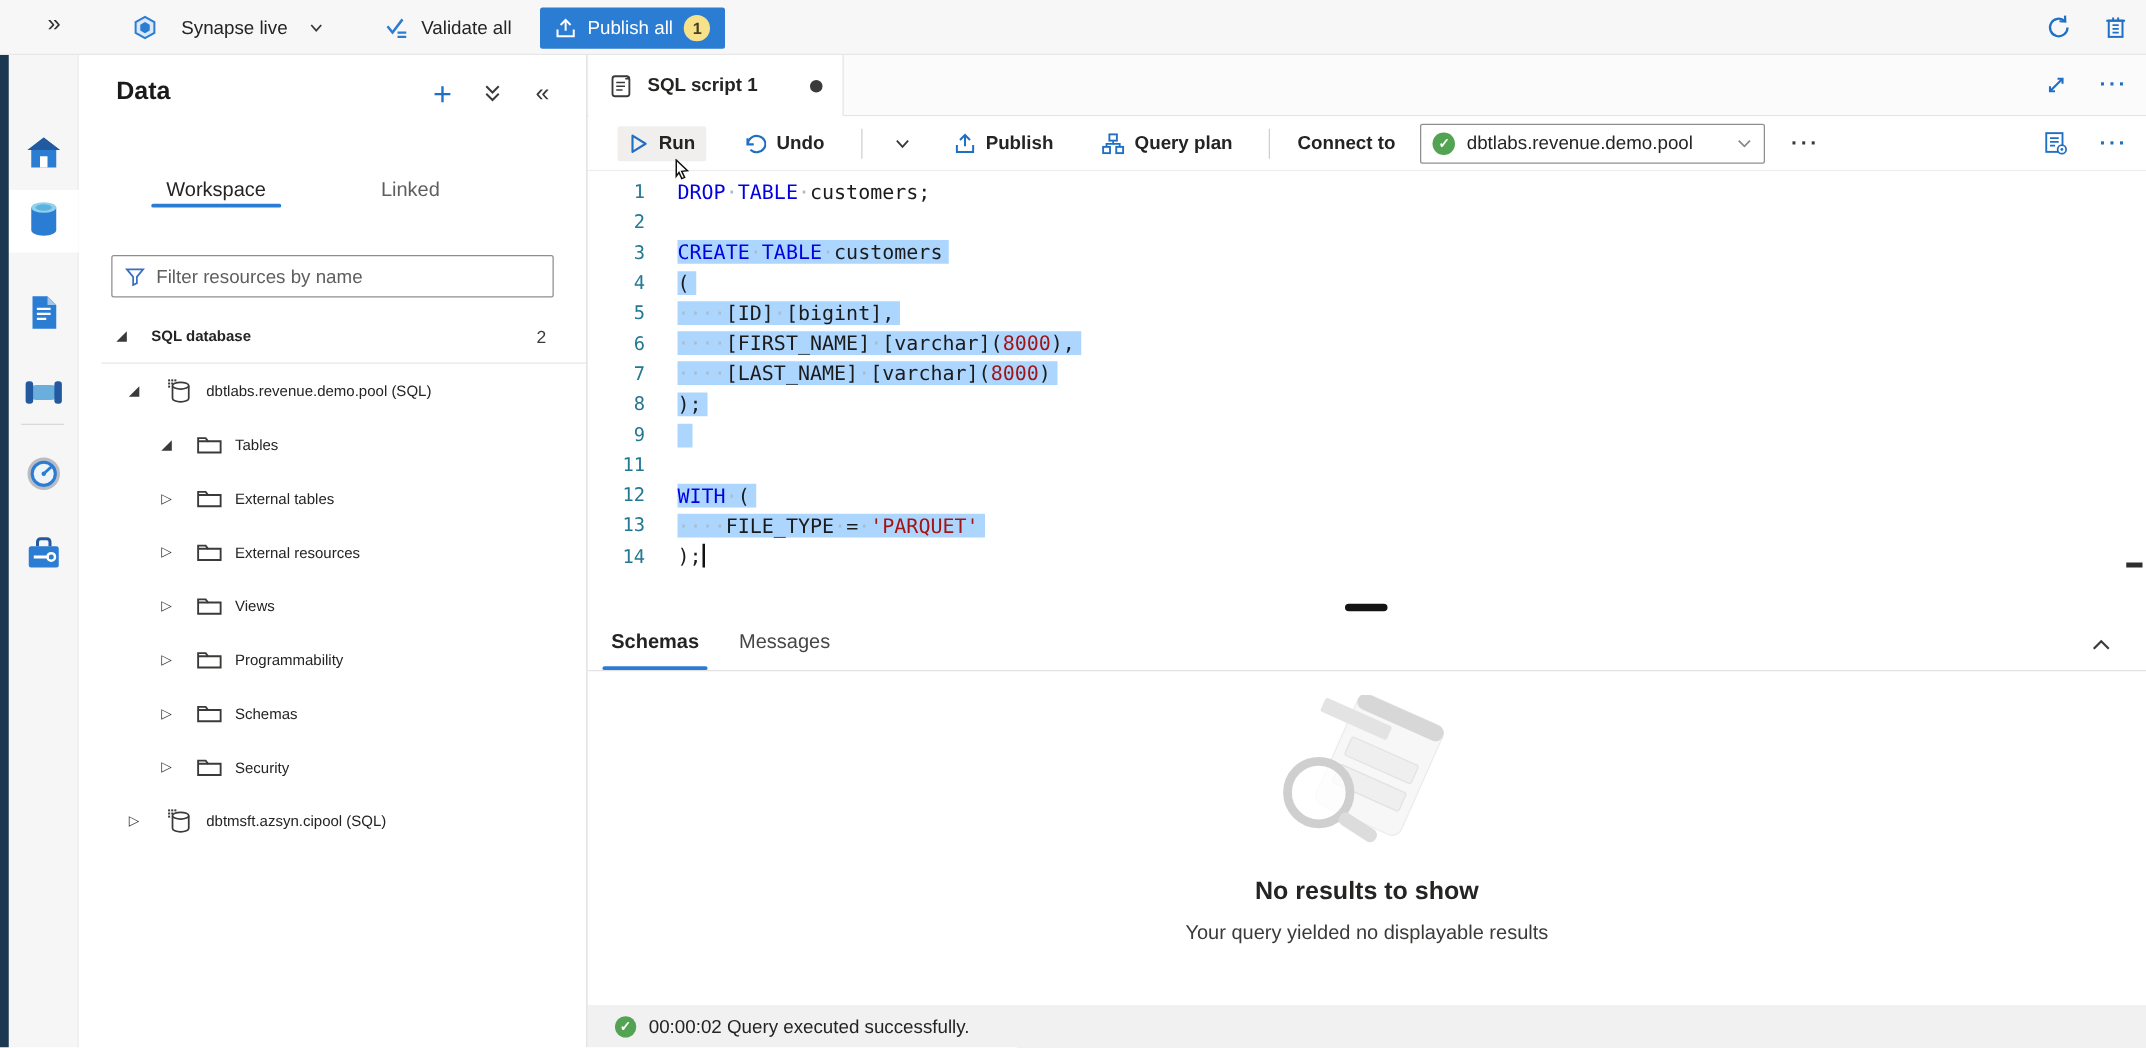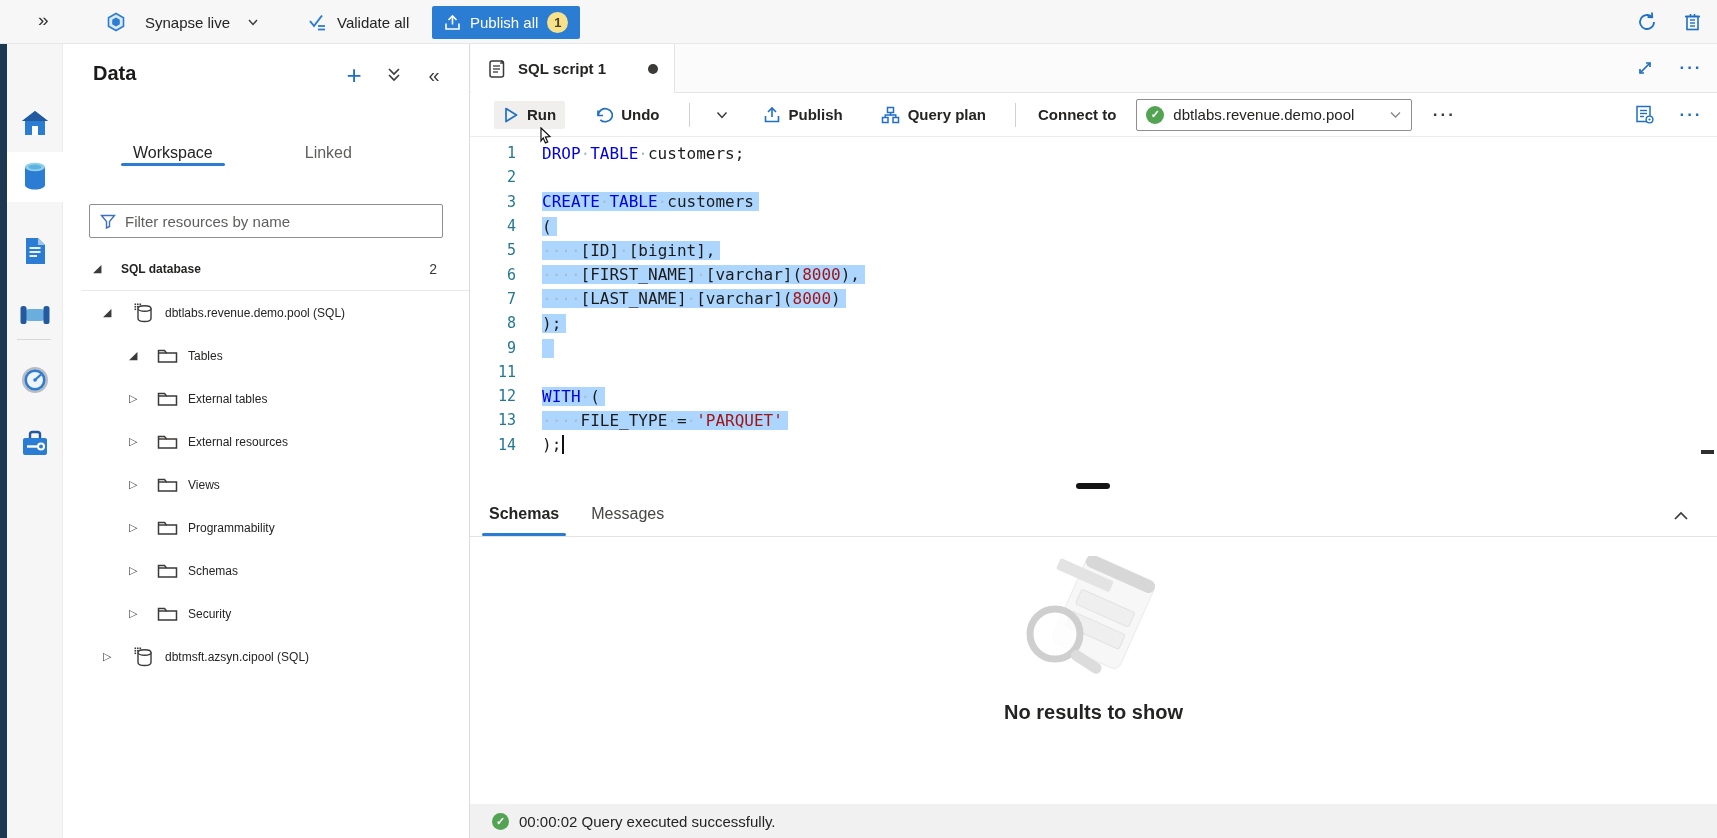--- a/index.html
+++ b/index.html
@@ -474,20 +474,21 @@
           <rect x="68" y="8" width="74" height="13" rx="6" fill="#d7d7d7"></rect>
           <rect x="44" y="24" width="58" height="12" rx="2" fill="#e3e3e3"></rect>
           <rect x="76" y="44" width="58" height="16" rx="2" fill="#efefef" stroke="#e2e2e2"></rect>
           <rect x="76" y="68" width="58" height="16" rx="2" fill="#efefef" stroke="#e2e2e2"></rect>
         </g>
         <circle cx="56" cy="78" r="25" fill="rgba(255,255,255,0.75)" stroke="#cfcfcf" stroke-width="7"></circle>
         <rect x="76" y="92" width="34" height="11" rx="5" fill="#dcdcdc" transform="rotate(33 76 92)"></rect>
       </svg>
     </div>
     <div class="empty-title">No results to show</div>
+    <div class="empty-sub">Your query yielded no displayable results</div>
   </div>
 
   <div class="statusbar">
     <span class="green-check" style="width:17px;height:17px;">✓</span>
     <span class="status-text">00:00:02 Query executed successfully.</span>
   </div>
 
 </div>
 
 </body></html>

